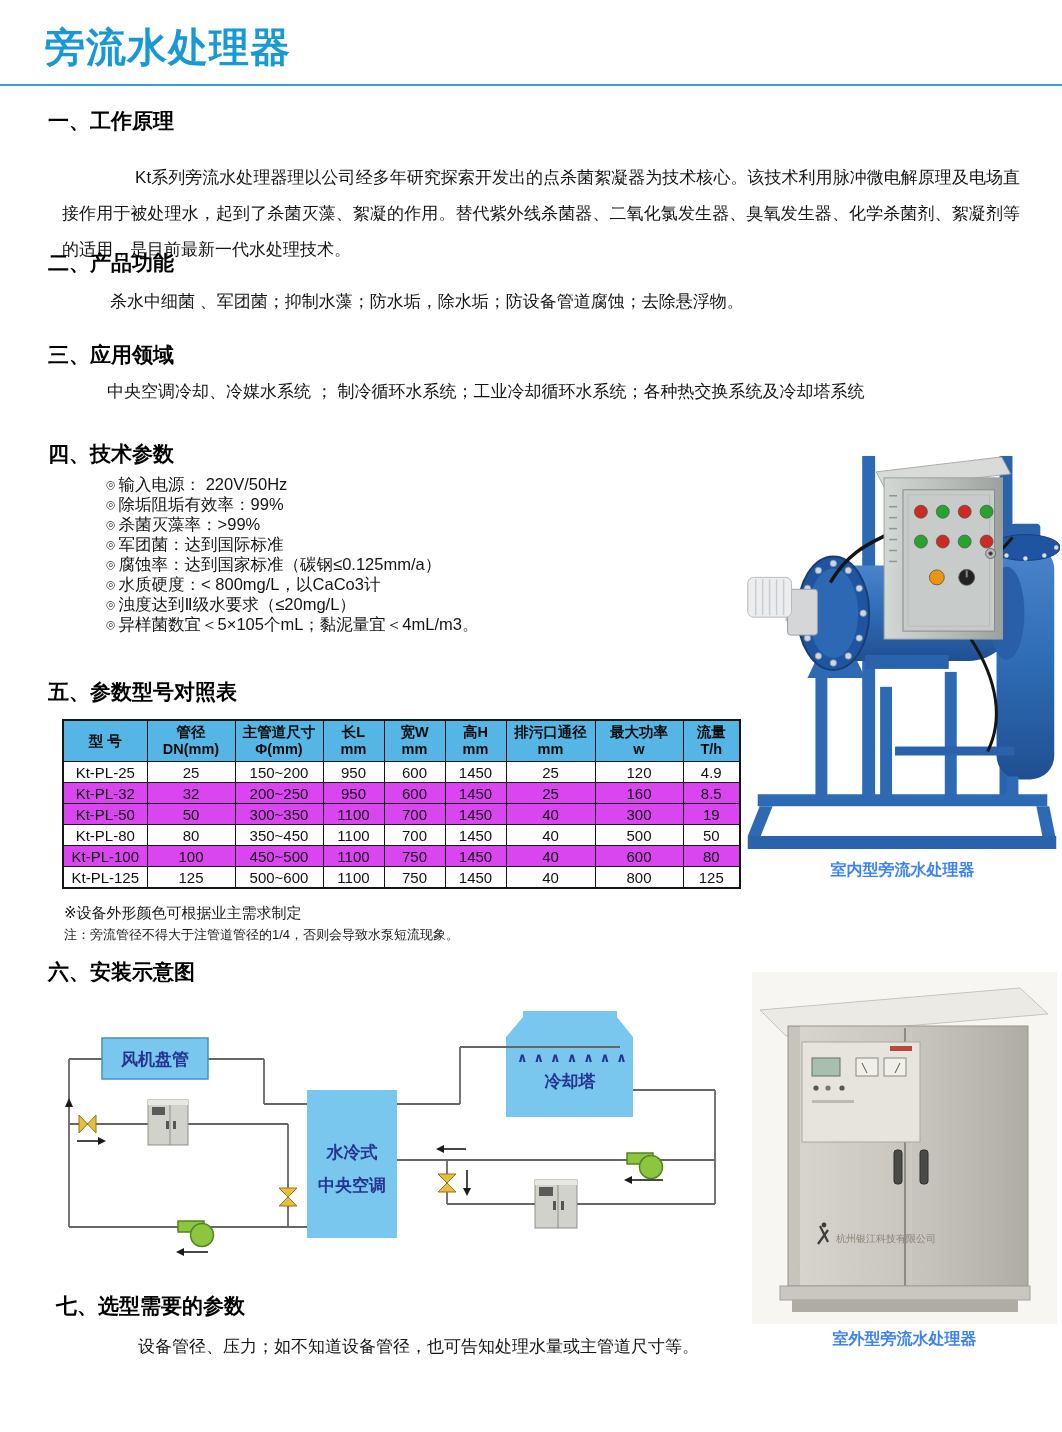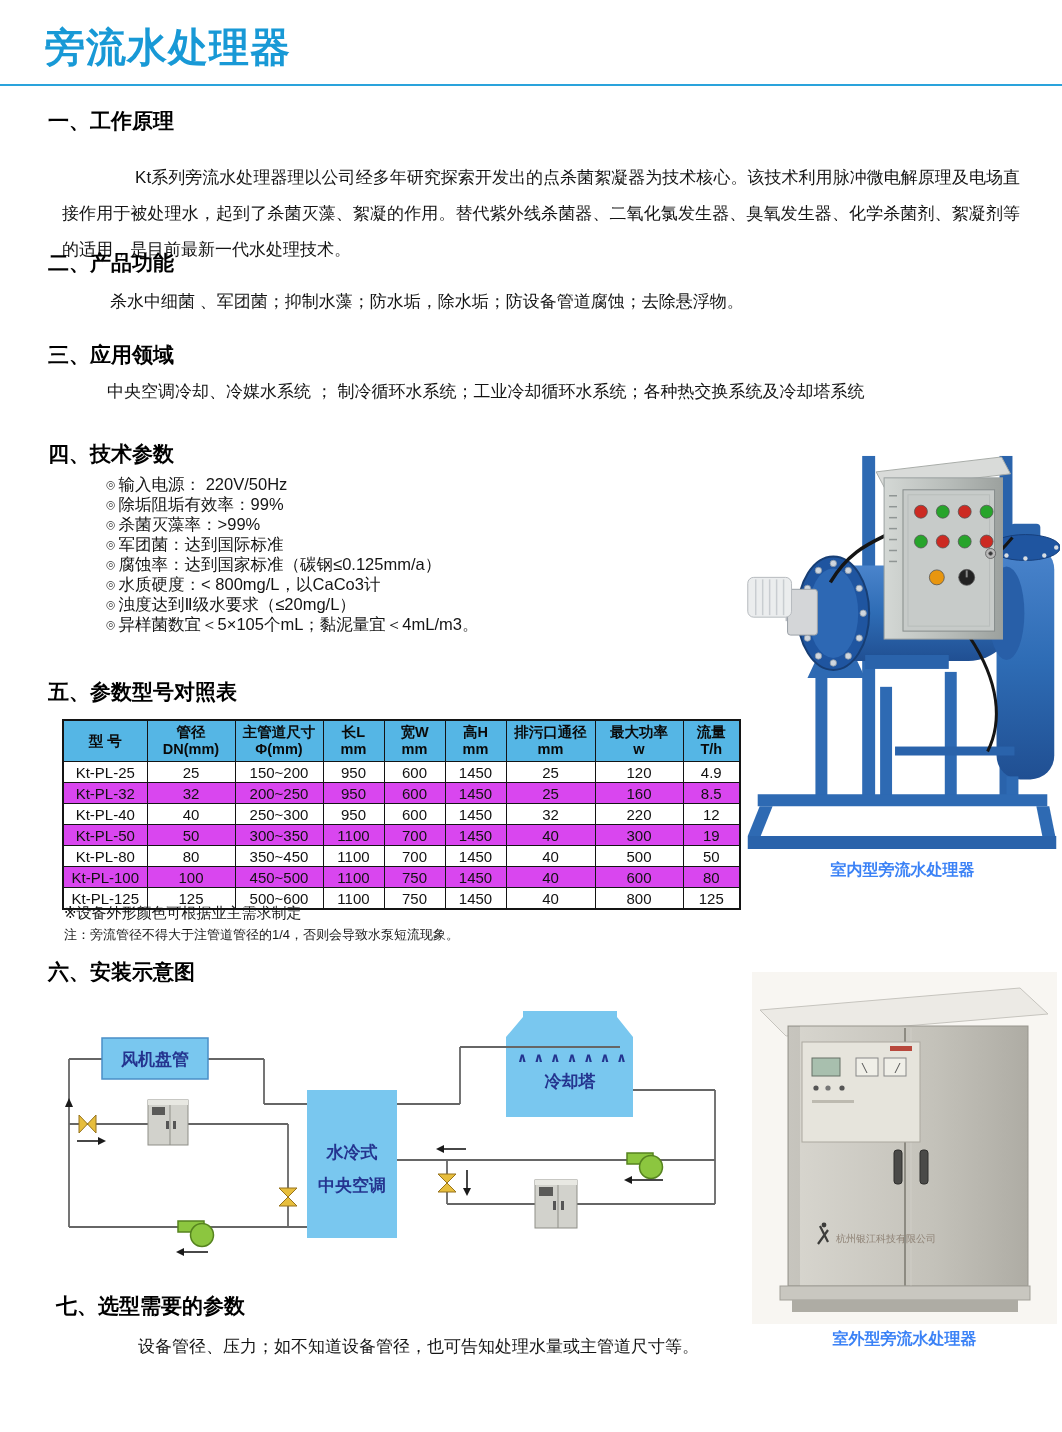--- a/index.html
+++ b/index.html
@@ -153,31 +153,20 @@
         <tr class="row-blue">
           <td>Kt-PL-32</td>
           <td>32</td>
           <td>200~250</td>
           <td>950</td>
           <td>600</td>
           <td>1450</td>
           <td>25</td>
           <td>160</td>
           <td>8.5</td>
-        </tr>
-        <tr class="row-white">
-          <td>Kt-PL-40</td>
-          <td>40</td>
-          <td>250~300</td>
-          <td>950</td>
-          <td>600</td>
-          <td>1450</td>
-          <td>32</td>
-          <td>220</td>
-          <td>12</td>
         </tr>
         <tr class="row-blue">
           <td>Kt-PL-50</td>
           <td>50</td>
           <td>300~350</td>
           <td>1100</td>
           <td>700</td>
           <td>1450</td>
           <td>40</td>
           <td>300</td>

